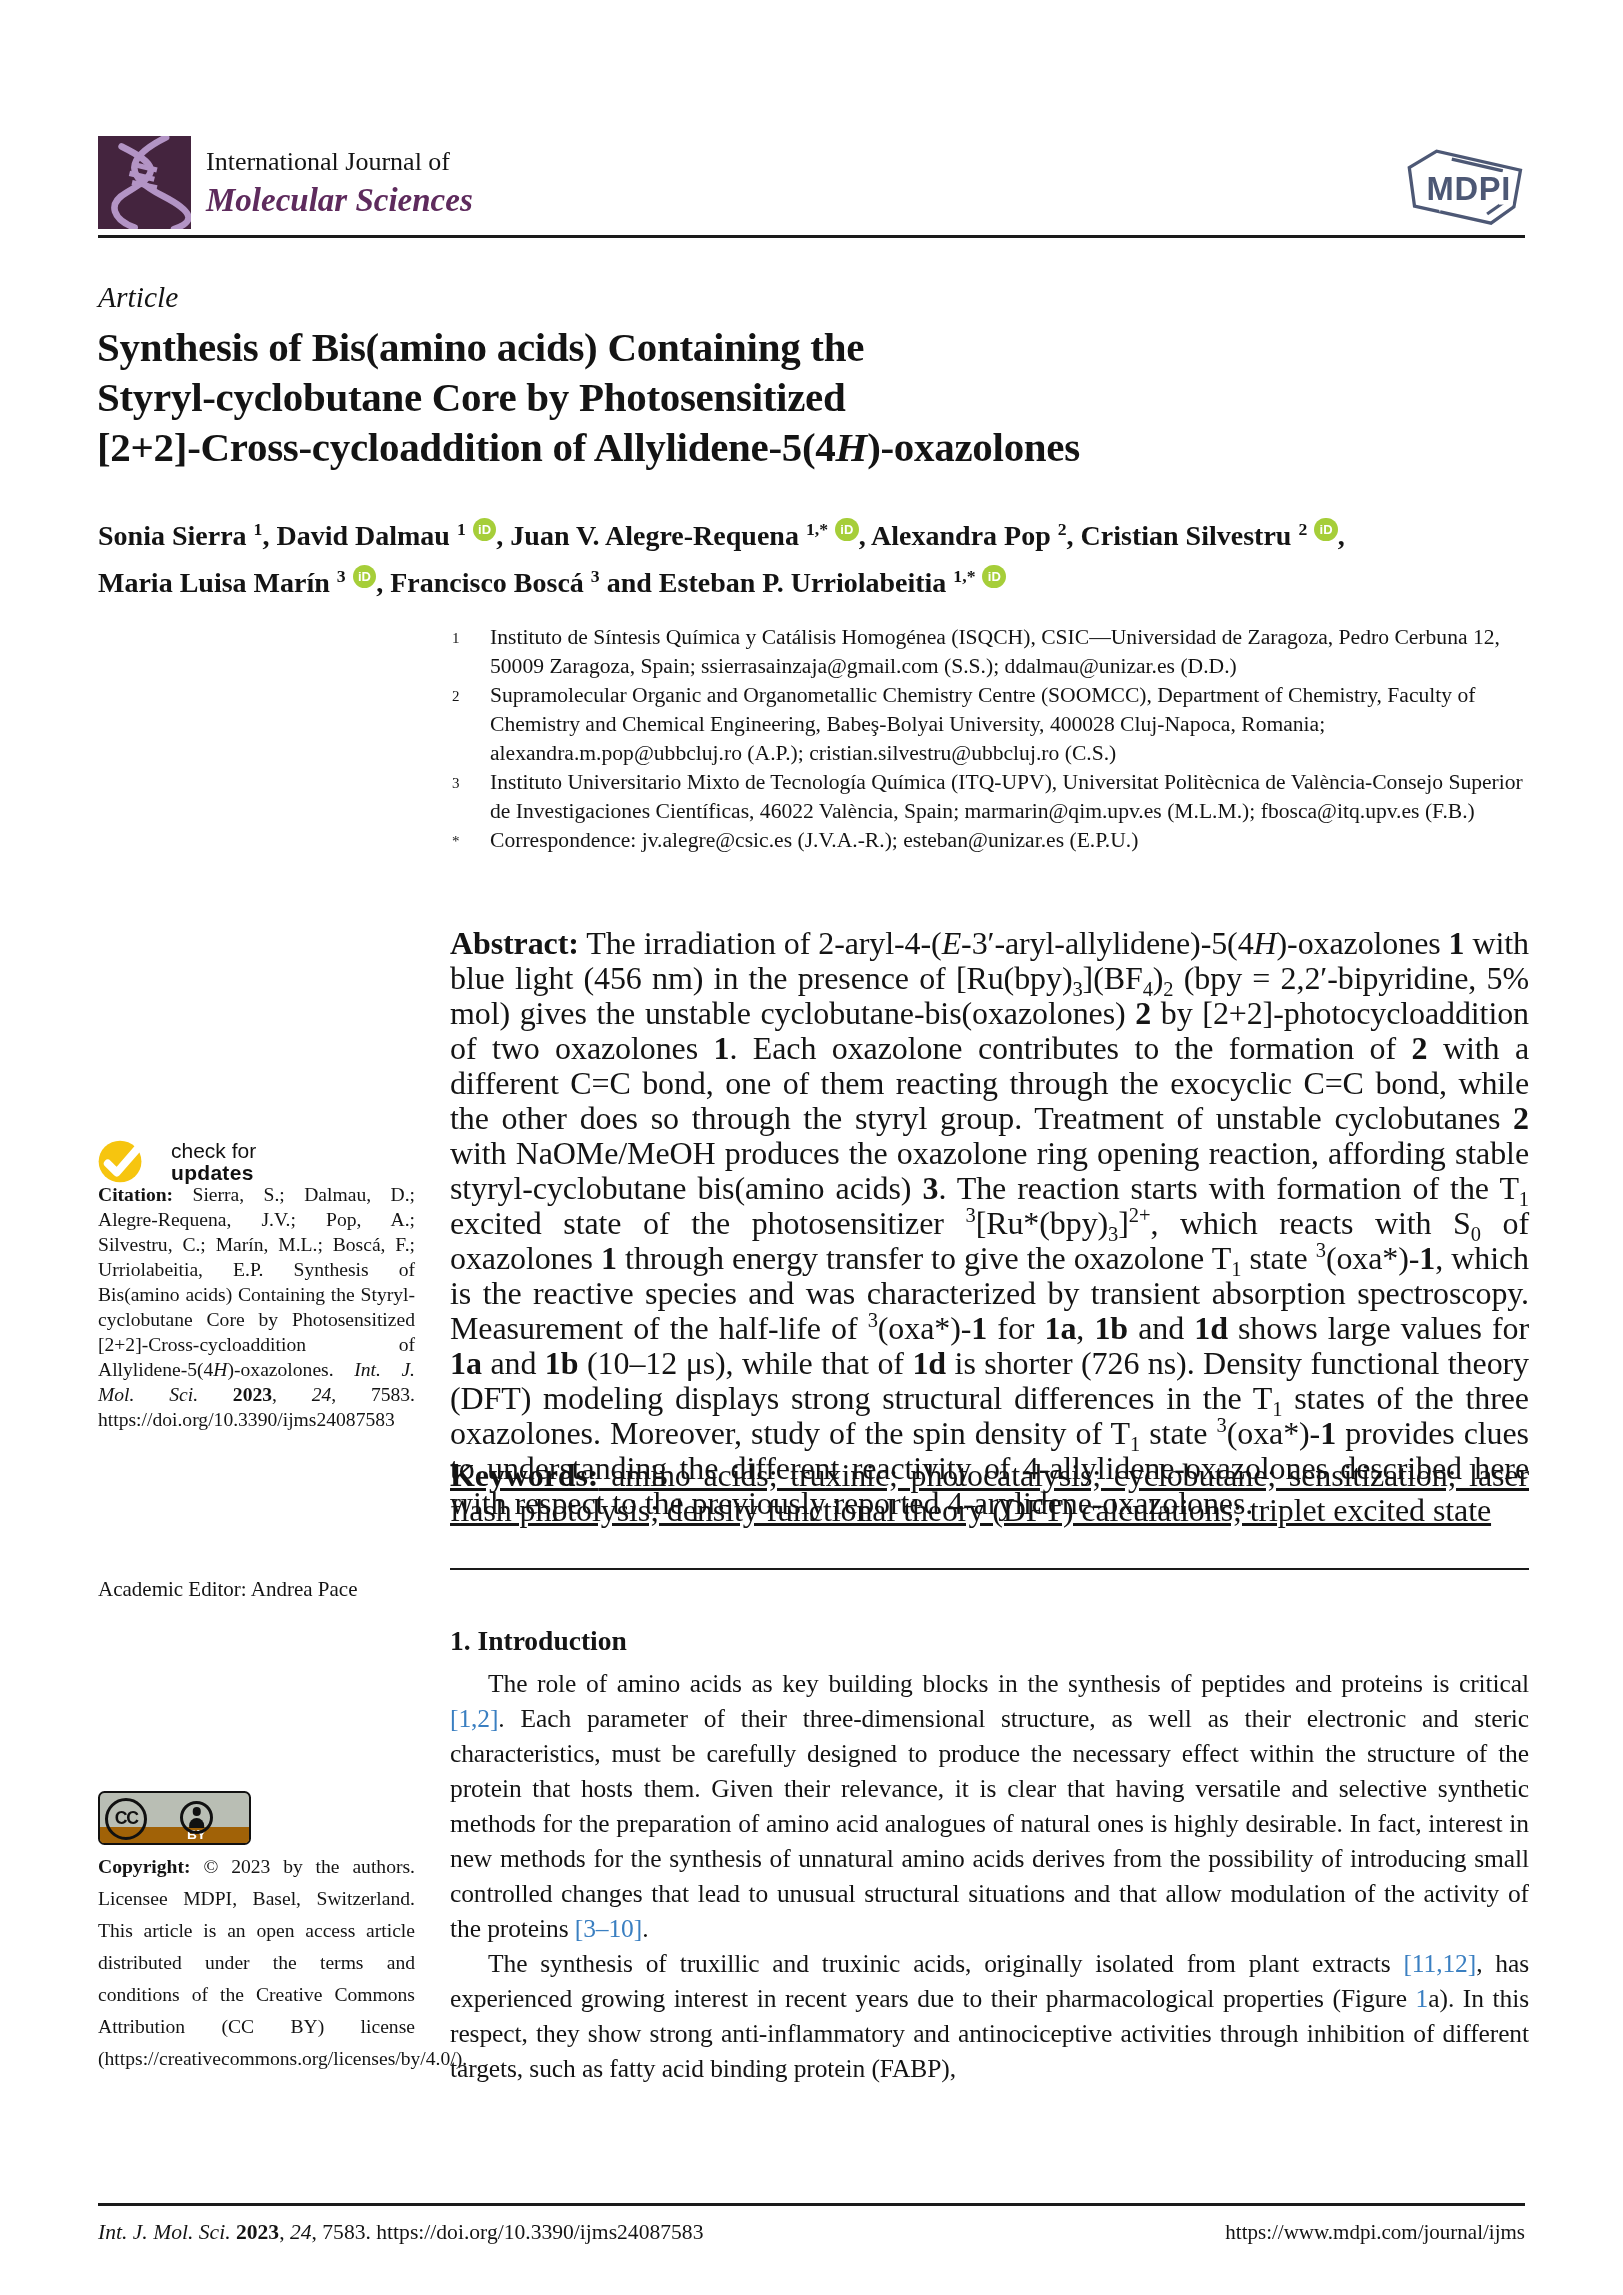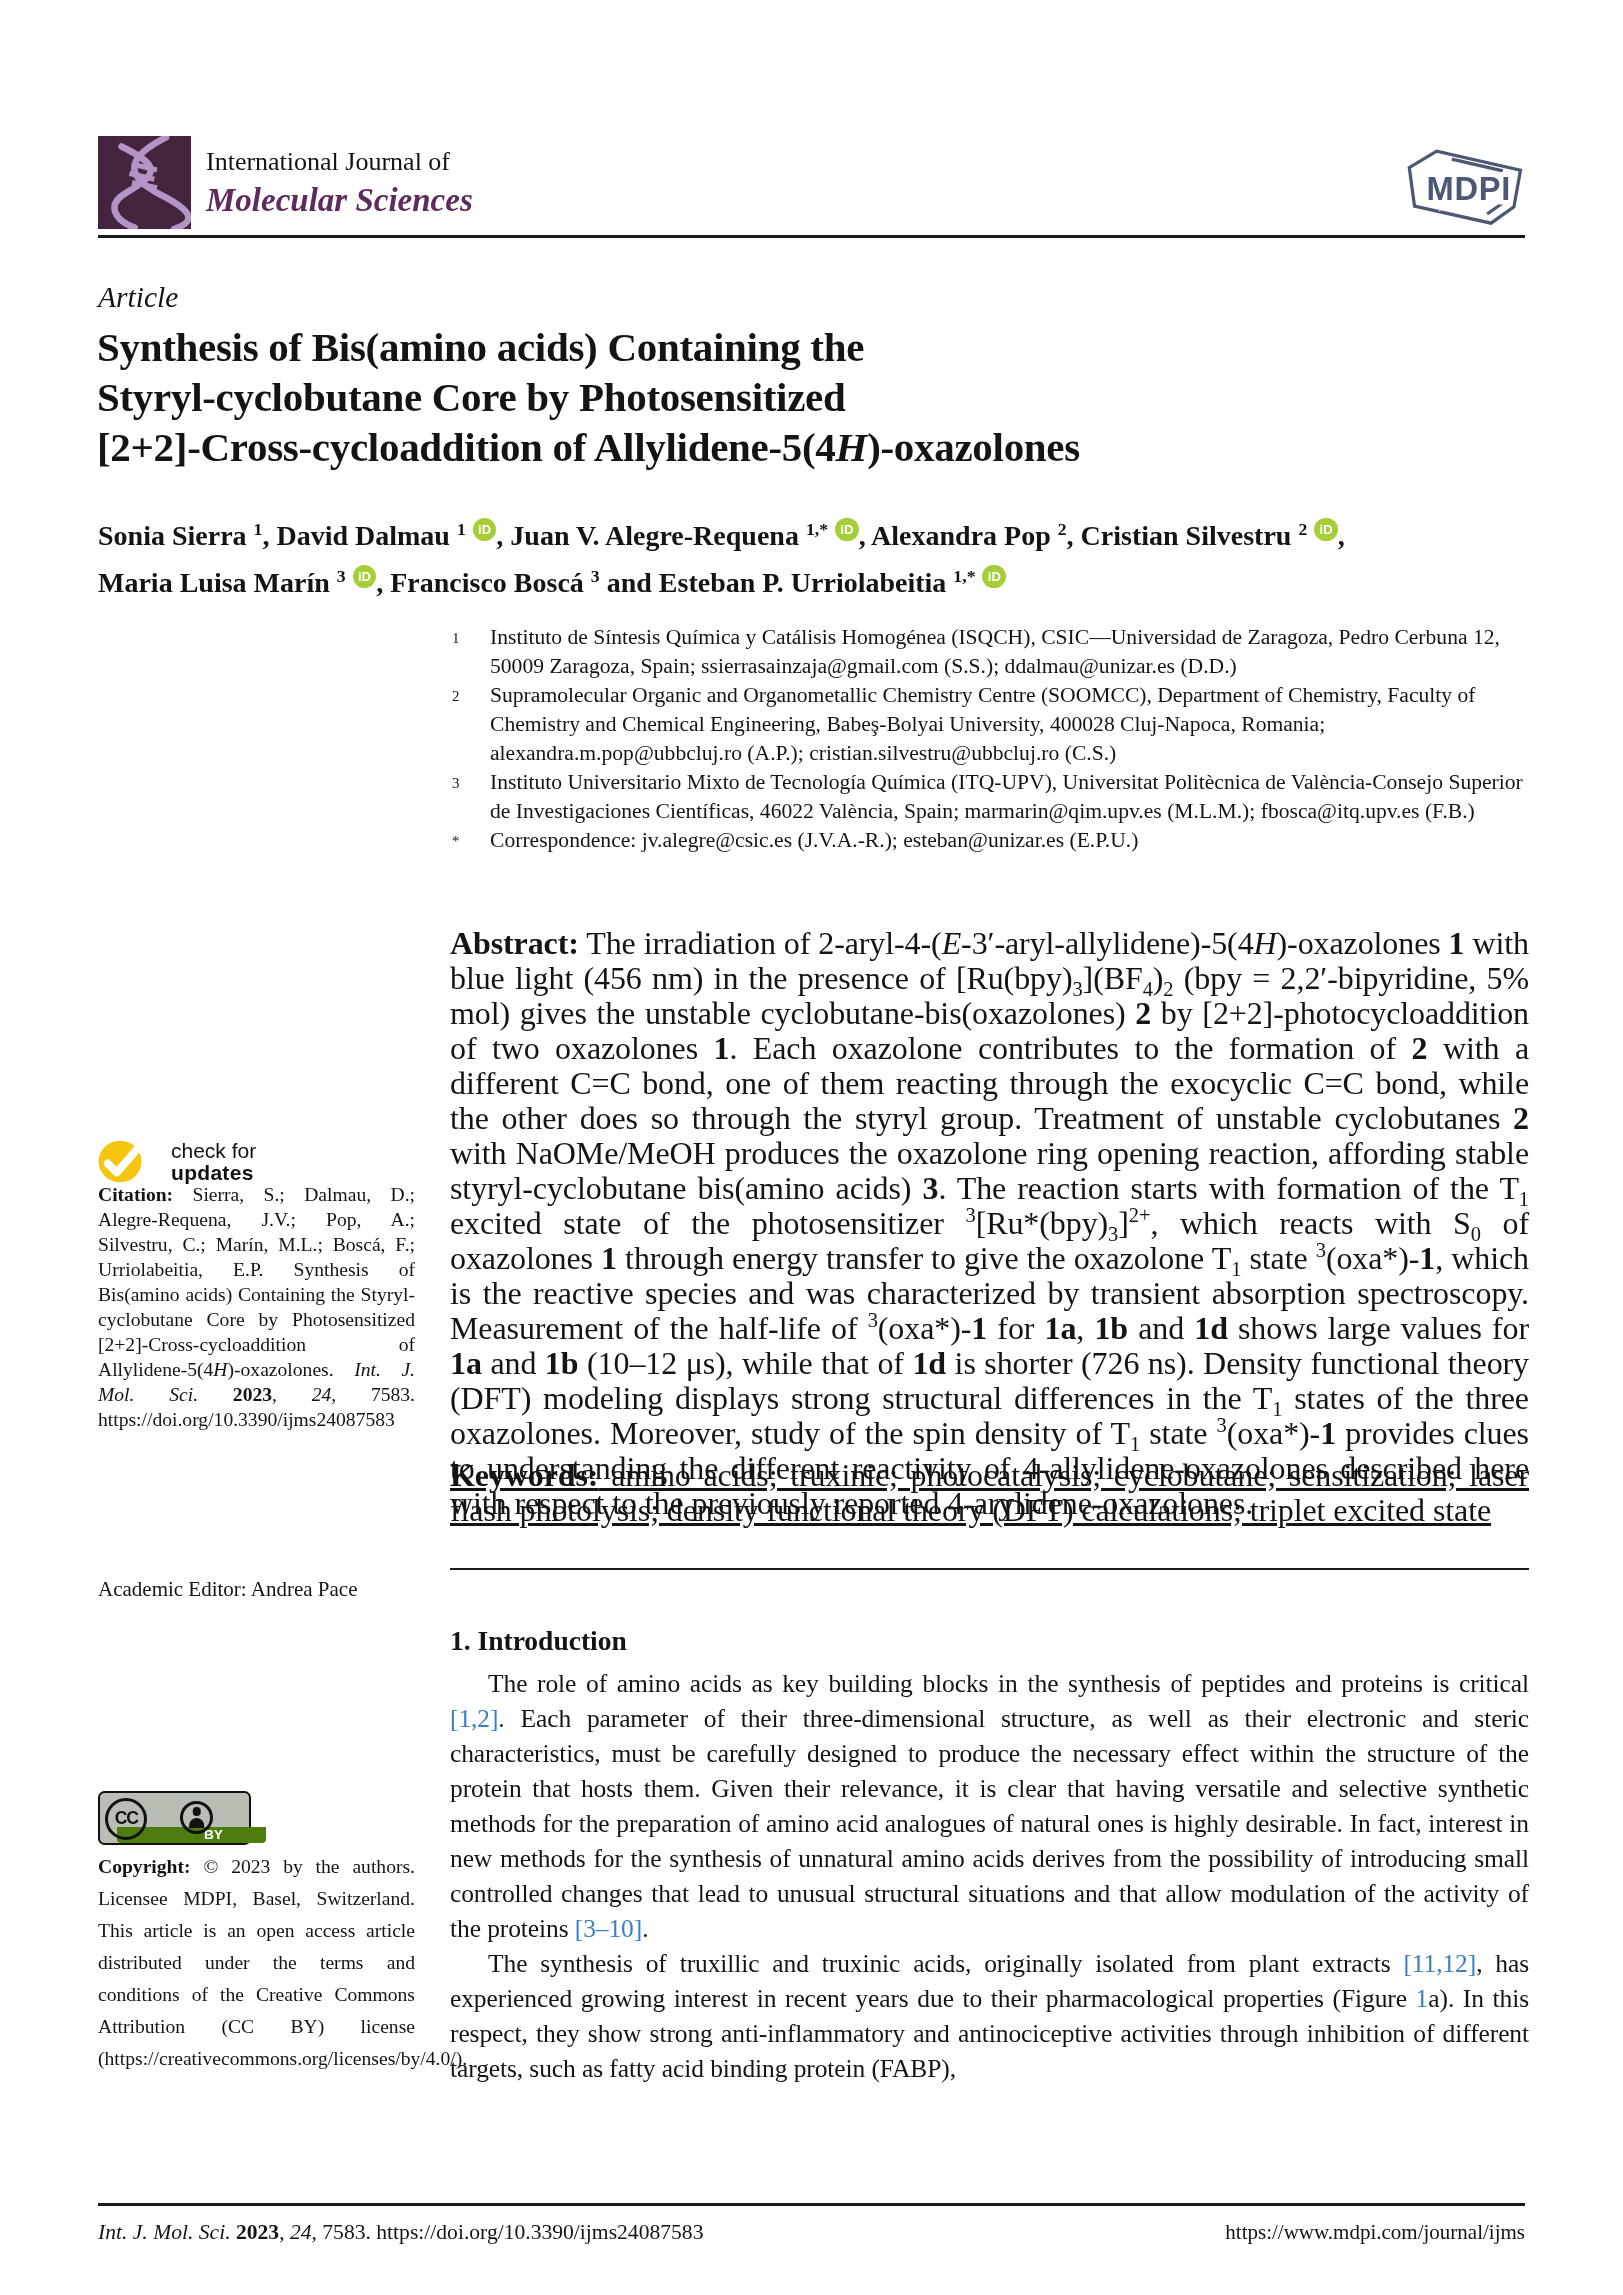--- a/index.html
+++ b/index.html
@@ -54,21 +54,21 @@
   .check-text b { letter-spacing:0.3px; }
   .citation { position:absolute; left:98px; top:1182px; width:317px;
     font-size:19.6px; line-height:25px; text-align:justify; }
   .academic-editor { position:absolute; left:98px; top:1577px; width:317px; font-size:21px; }
   .dates { position:absolute; left:98px; top:1629px; width:317px; font-size:21px; line-height:32px; }
   .copyright { position:absolute; left:98px; top:1851px; width:317px;
     font-size:19.6px; line-height:32px; text-align:justify; }
   
   .cc-badge { position:absolute; left:98px; top:1791px; width:153px; height:54px;
     background:#B9BEB4; border:2px solid #111; border-radius:6.5px; cursor:pointer; }
-  .cc-bar { position:absolute; left:17px; bottom:0; width:100%; height:15.7px; background:#4d7c0f;
+  .cc-bar { position:absolute; left:0; bottom:0; width:100%; height:15.7px; background:#a16207;
     border-radius:0 0 3.9px 3.9px; }
   .cc-bar span { position:absolute; left:81px; width:31px; text-align:center;
     color:#fff; font:bold 13.7px/15.7px "Liberation Sans",sans-serif; }
   .cc-circle { position:absolute; border-radius:50%; border:3.9px solid #111; background:transparent; z-index:2; }
   .cc-cc { left:5.2px; top:5.2px; width:42px; height:42px;
     font:bold 17.7px/34px "Liberation Sans",sans-serif; text-align:center; letter-spacing:-1.3px; color:#111; }
   .cc-person { left:80px; top:7.9px; width:33px; height:33px; border-width:3.3px; }
   .cc-person::before { content:""; position:absolute; left:50%; top:3.3px; transform:translateX(-50%);
     width:8.5px; height:8.5px; border-radius:50%; background:#111; }
   .cc-person::after { content:""; position:absolute; left:50%; bottom:2.6px; transform:translateX(-50%);

